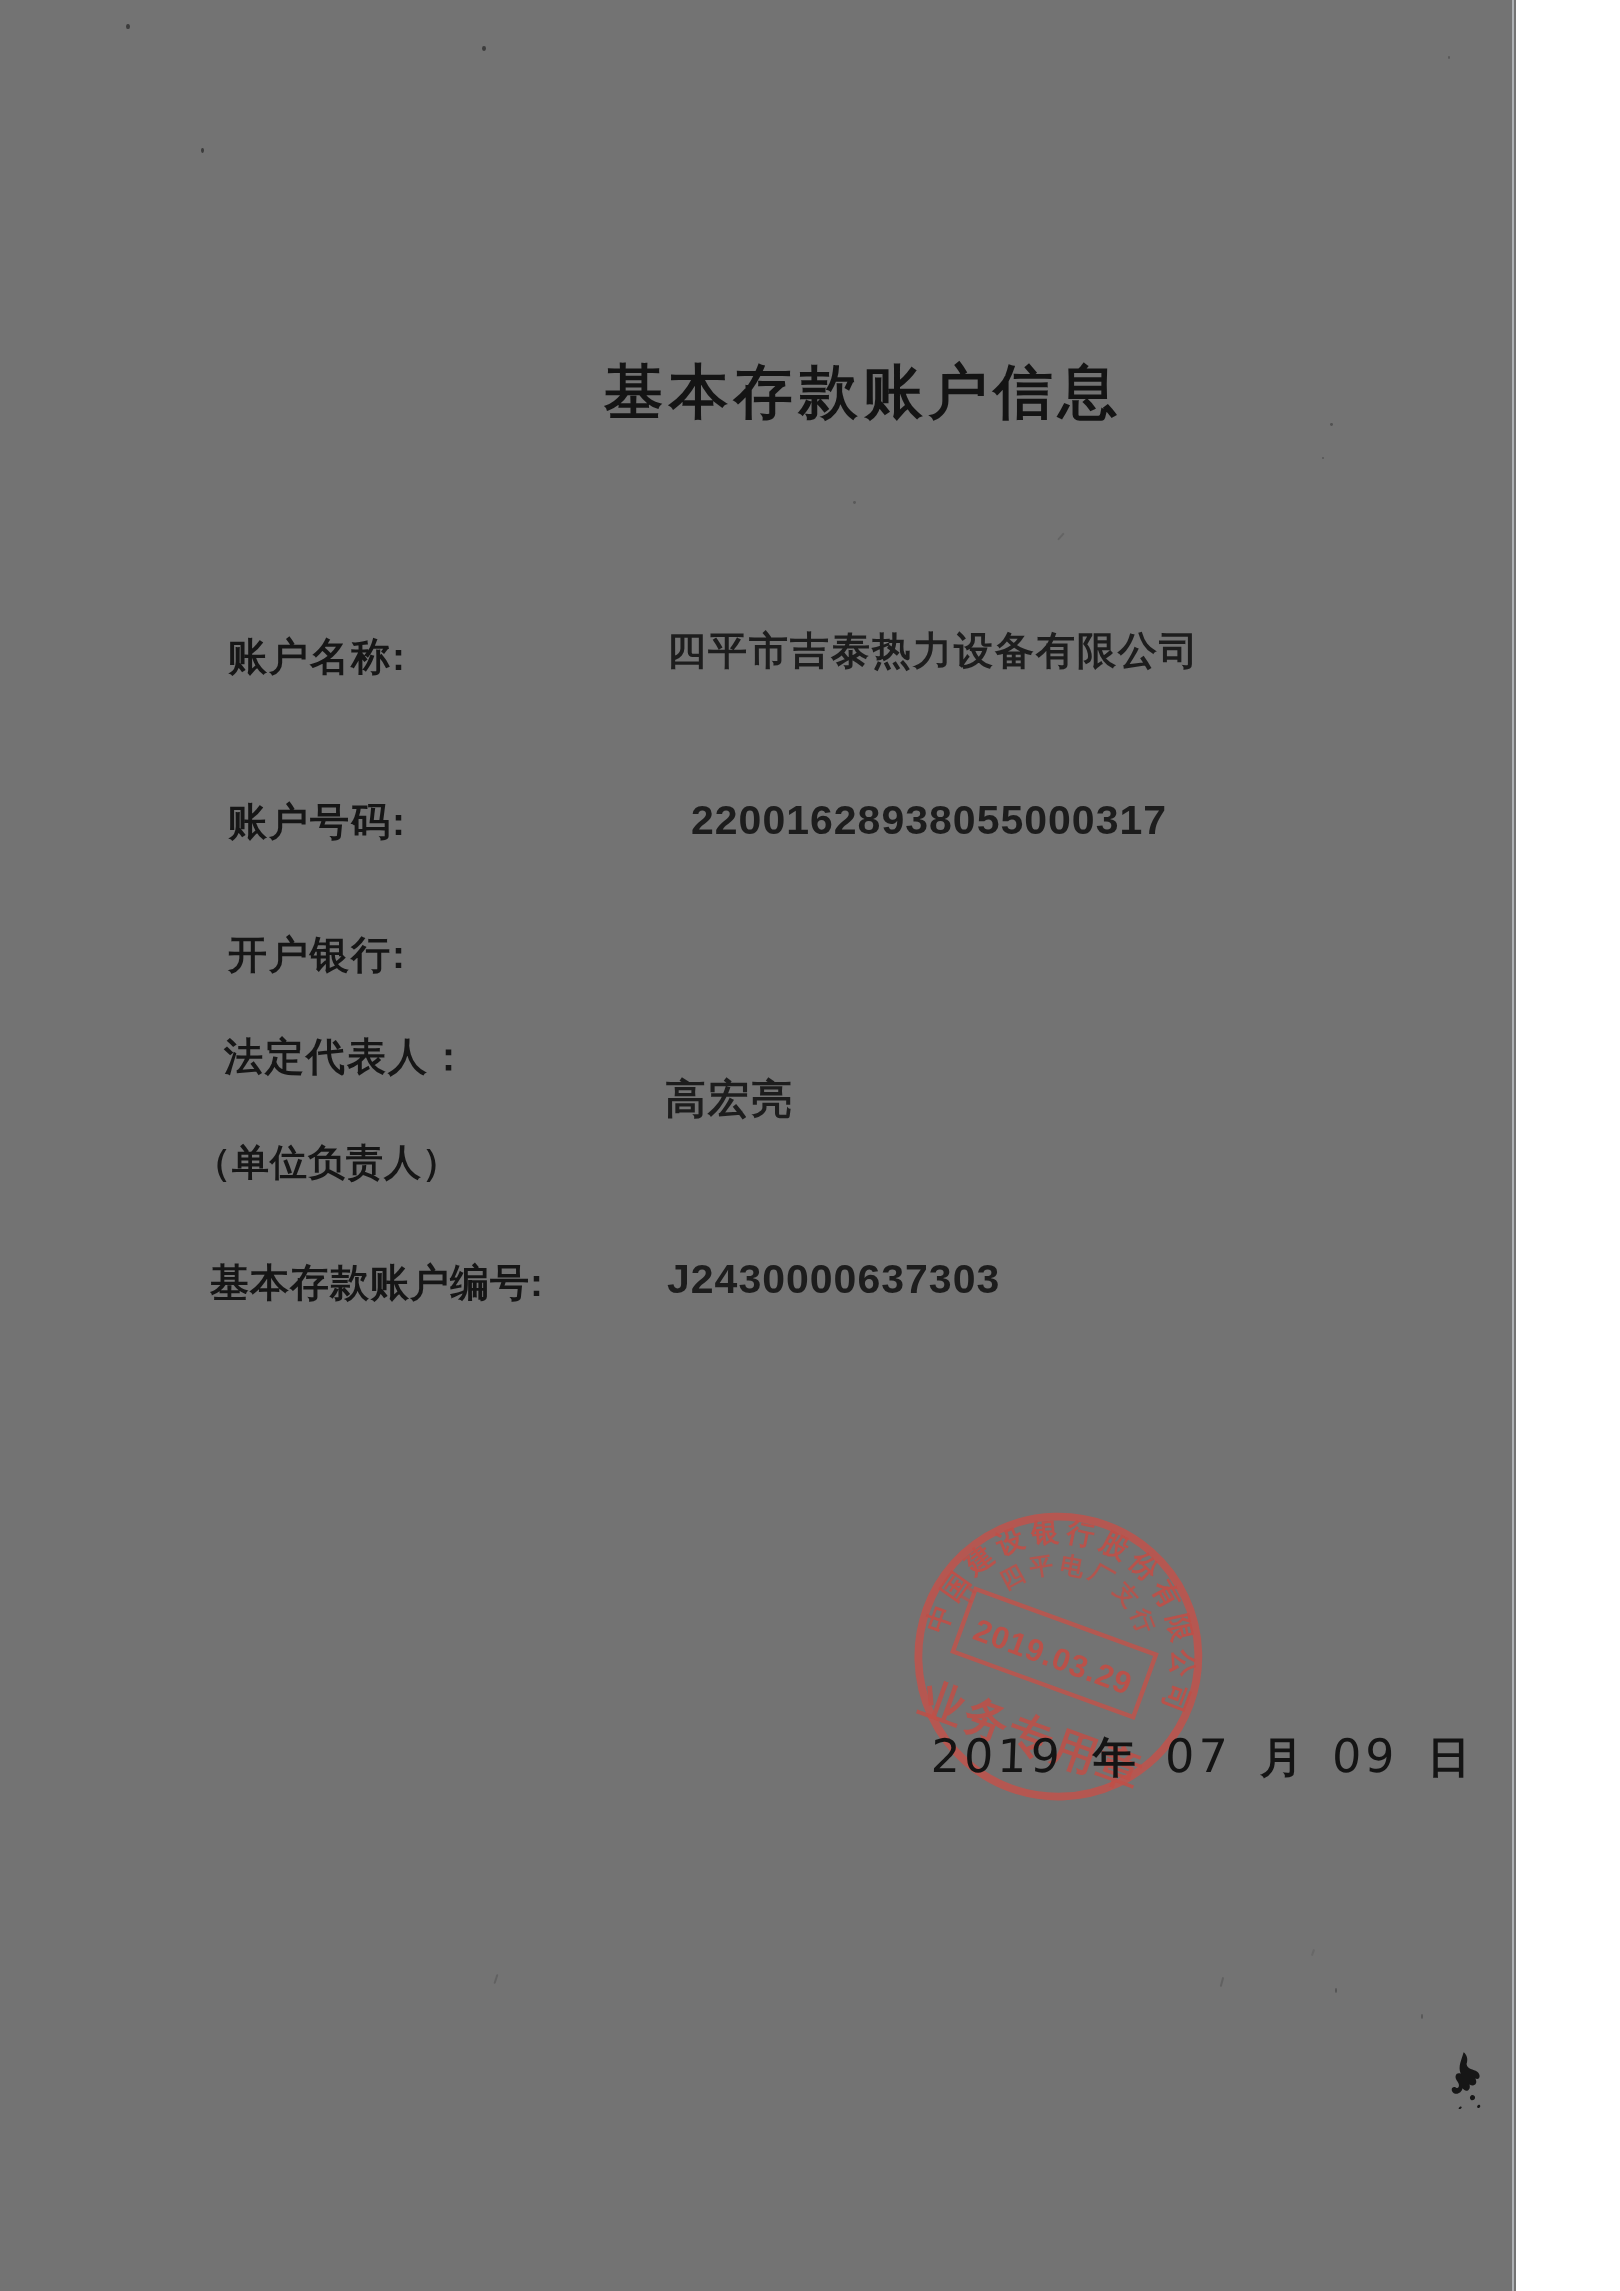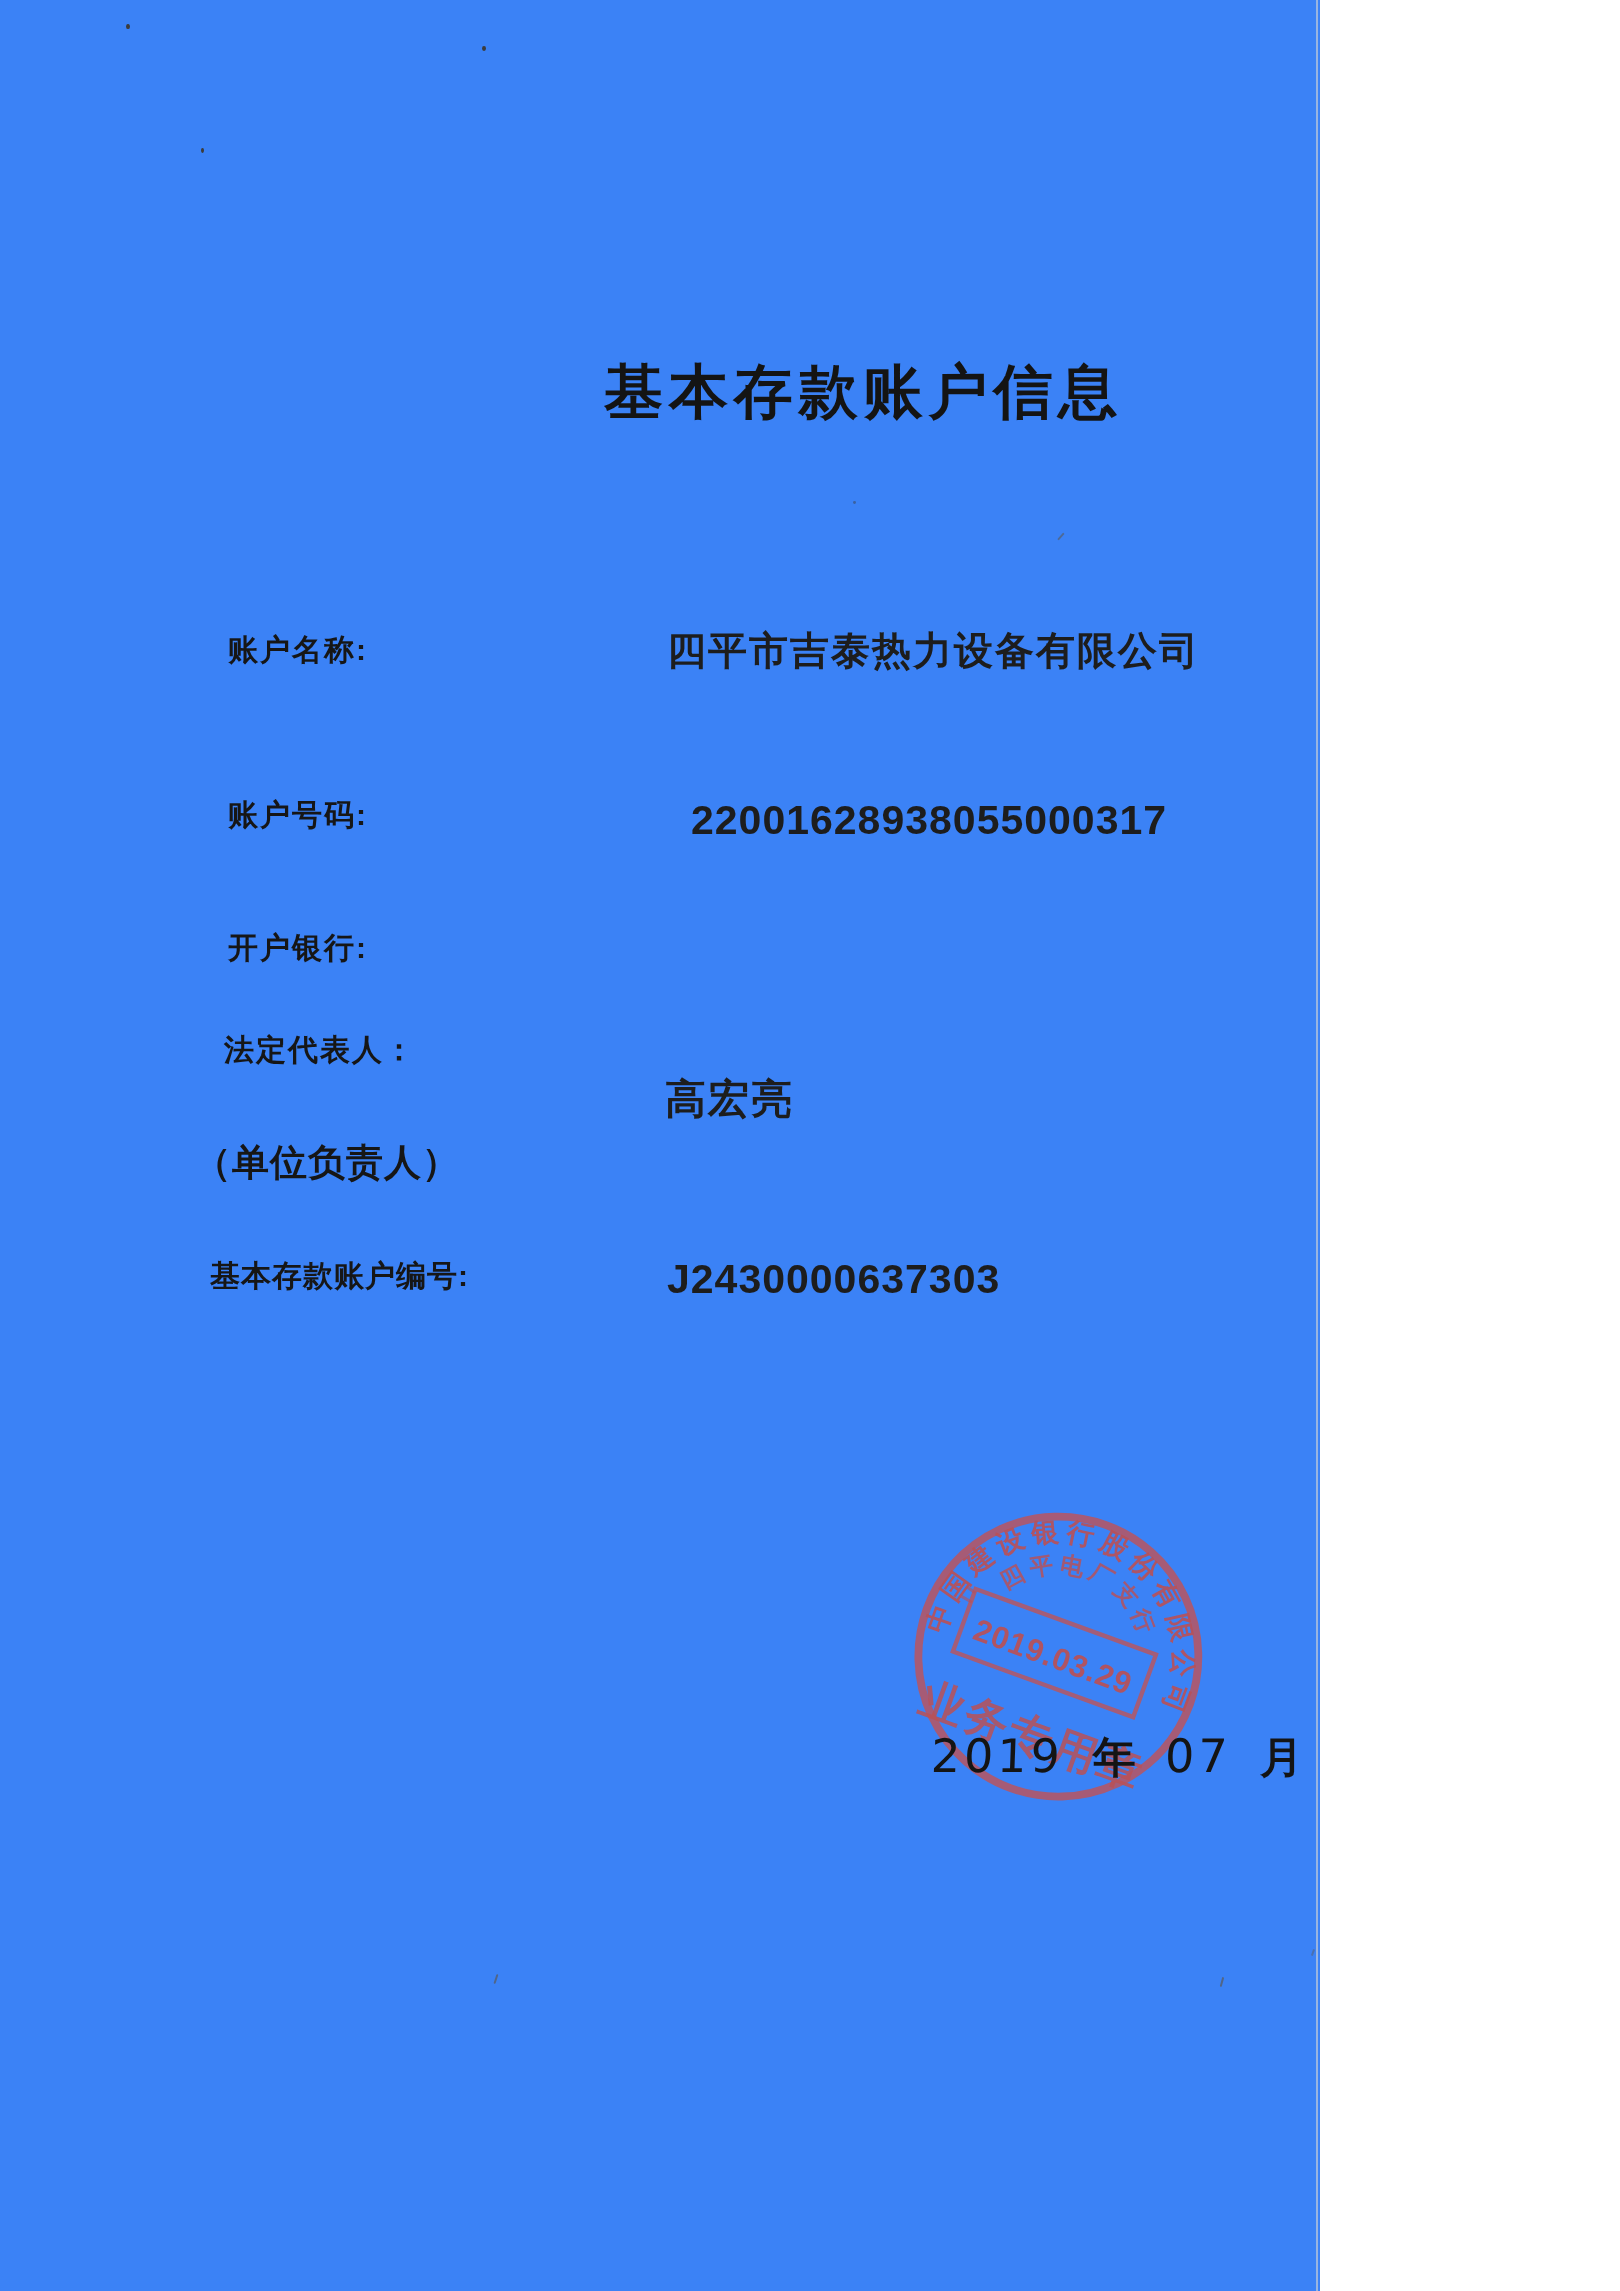--- a/index.html
+++ b/index.html
@@ -1,32 +1,32 @@
 <!DOCTYPE html>
 <html><head>
 <meta charset="utf-8">
 <style>
   html,body{margin:0;padding:0;background:#ffffff;}
   .page{
     position:relative;
-    width:1320px;height:2292px;
-    background:#3b82f6;
+    width:1516px;height:2292px;
+    background:#737373;
     overflow:hidden;
     font-family:"Liberation Sans",sans-serif;
     color:#1c1c1c;
   }
   .doc-title{
     position:absolute;left:604px;top:357px;margin:0;
     font-family:"Liberation Serif",serif;
     font-size:59px;font-weight:700;letter-spacing:5.9px;
     line-height:1.2;color:#141414;white-space:nowrap;
   }
   .flabel{
     position:absolute;
-    font-size:30px;font-weight:700;letter-spacing:2px;
+    font-size:39px;font-weight:700;letter-spacing:2px;
     color:#161616;white-space:nowrap;
   }
   .fsublabel{
     position:absolute;
     font-size:37px;font-weight:700;letter-spacing:1px;
     color:#161616;white-space:nowrap;margin-top:37px;
   }
   .fvalue{
     position:absolute;
     font-size:39px;font-weight:700;letter-spacing:2px;

